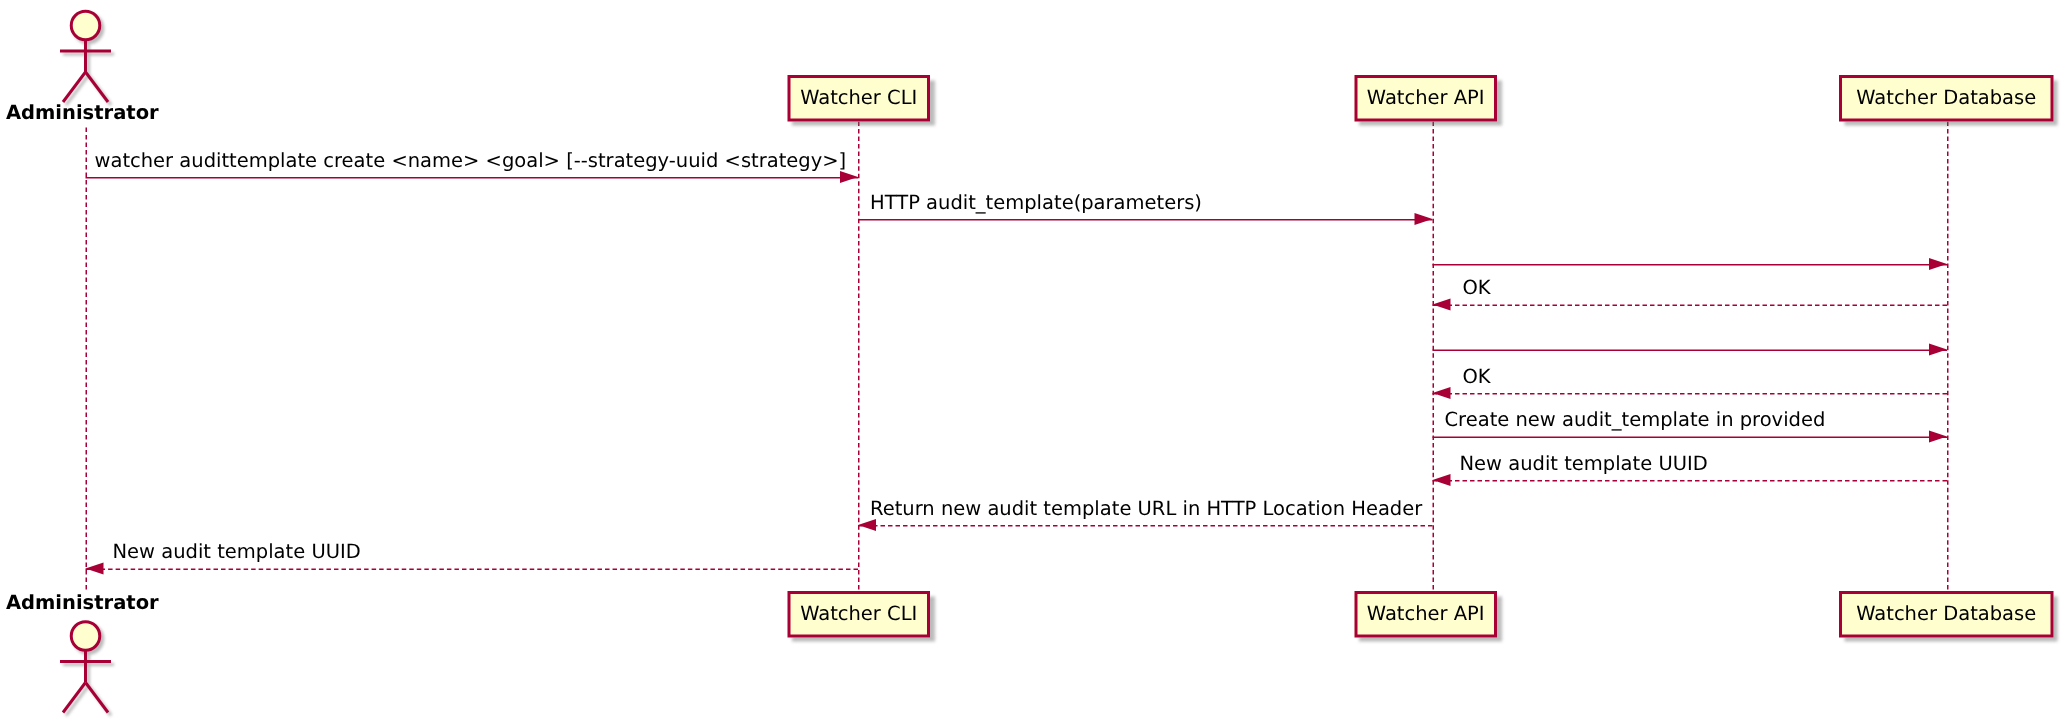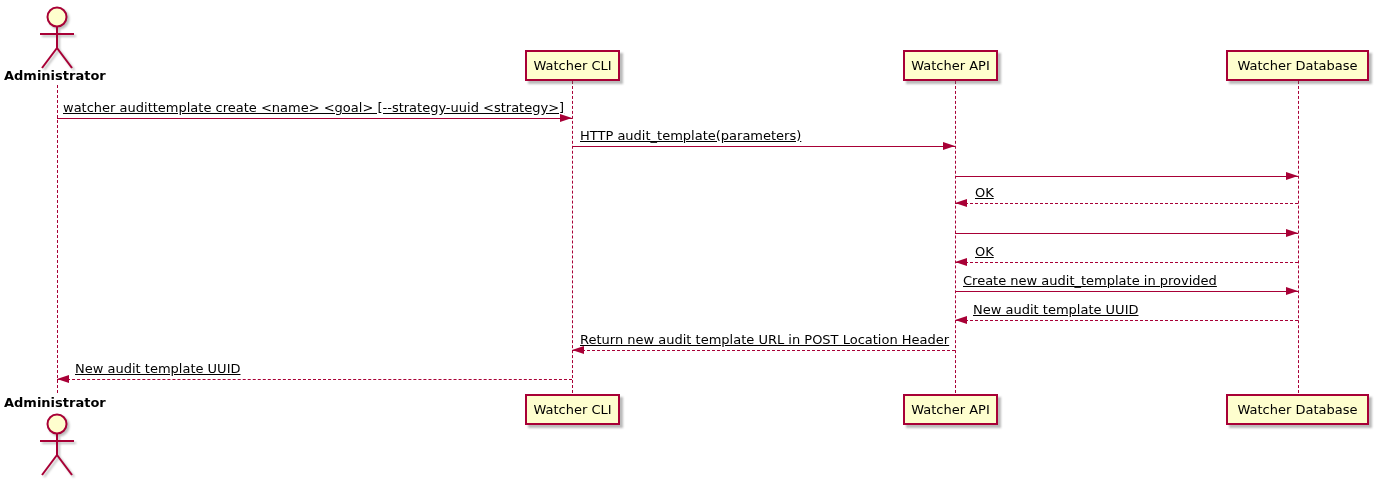--- a/index.html
+++ b/index.html
@@ -21,21 +21,21 @@
     display:flex;align-items:center;justify-content:center;
     font-size:13px;color:#000;white-space:nowrap;
     z-index:3;
   }
   .actor-label{
     position:absolute;font-size:13px;color:#000;
     width:100px;text-align:center;white-space:nowrap;z-index:3;font-weight:bold;
   }
   .actor-svg{position:absolute;z-index:3;filter:drop-shadow(2px 2px 1px rgba(105,105,105,0.45));}
   .mlabel{
-    position:absolute;font-size:13px;color:#000;white-space:nowrap;z-index:2;text-decoration:underline;
+    position:absolute;font-size:13px;color:#000;white-space:nowrap;z-index:2;
   }
   .mline{position:absolute;height:0;border-top:1px solid #A80036;z-index:1;}
   .mline.dashed{border-top-style:dashed;}
   .head{position:absolute;width:0;height:0;border-style:solid;z-index:2;}
   .head-r{border-width:4.5px 0 4.5px 12px;border-color:transparent transparent transparent #A80036;}
   .head-l{border-width:4.5px 12px 4.5px 0;border-color:transparent #A80036 transparent transparent;}
 </style>
 </head>
 <body>
 
@@ -88,21 +88,21 @@
   <div class="head head-l" style="left:955px;top:257.5px;"></div>
 
   <div class="mlabel" style="left:963px;top:273px;">Create new audit_template in provided</div>
   <div class="mline" style="left:955px;top:291px;width:343px;"></div>
   <div class="head head-r" style="left:1286px;top:286.5px;"></div>
 
   <div class="mlabel" style="left:973px;top:302px;">New audit template UUID</div>
   <div class="mline dashed" style="left:955px;top:320px;width:343px;"></div>
   <div class="head head-l" style="left:955px;top:315.5px;"></div>
 
-  <div class="mlabel" style="left:580px;top:332px;">Return new audit template URL in POST Location Header</div>
+  <div class="mlabel" style="left:580px;top:332px;">Return new audit template URL in HTTP Location Header</div>
   <div class="mline dashed" style="left:572px;top:350px;width:383px;"></div>
   <div class="head head-l" style="left:572px;top:345.5px;"></div>
 
   <div class="mlabel" style="left:75px;top:361px;">New audit template UUID</div>
   <div class="mline dashed" style="left:57px;top:379px;width:515px;"></div>
   <div class="head head-l" style="left:57px;top:374.5px;"></div>
 
   <div class="box" style="left:525px;top:394px;width:95px;">
     <span>Watcher CLI</span>
   </div>

